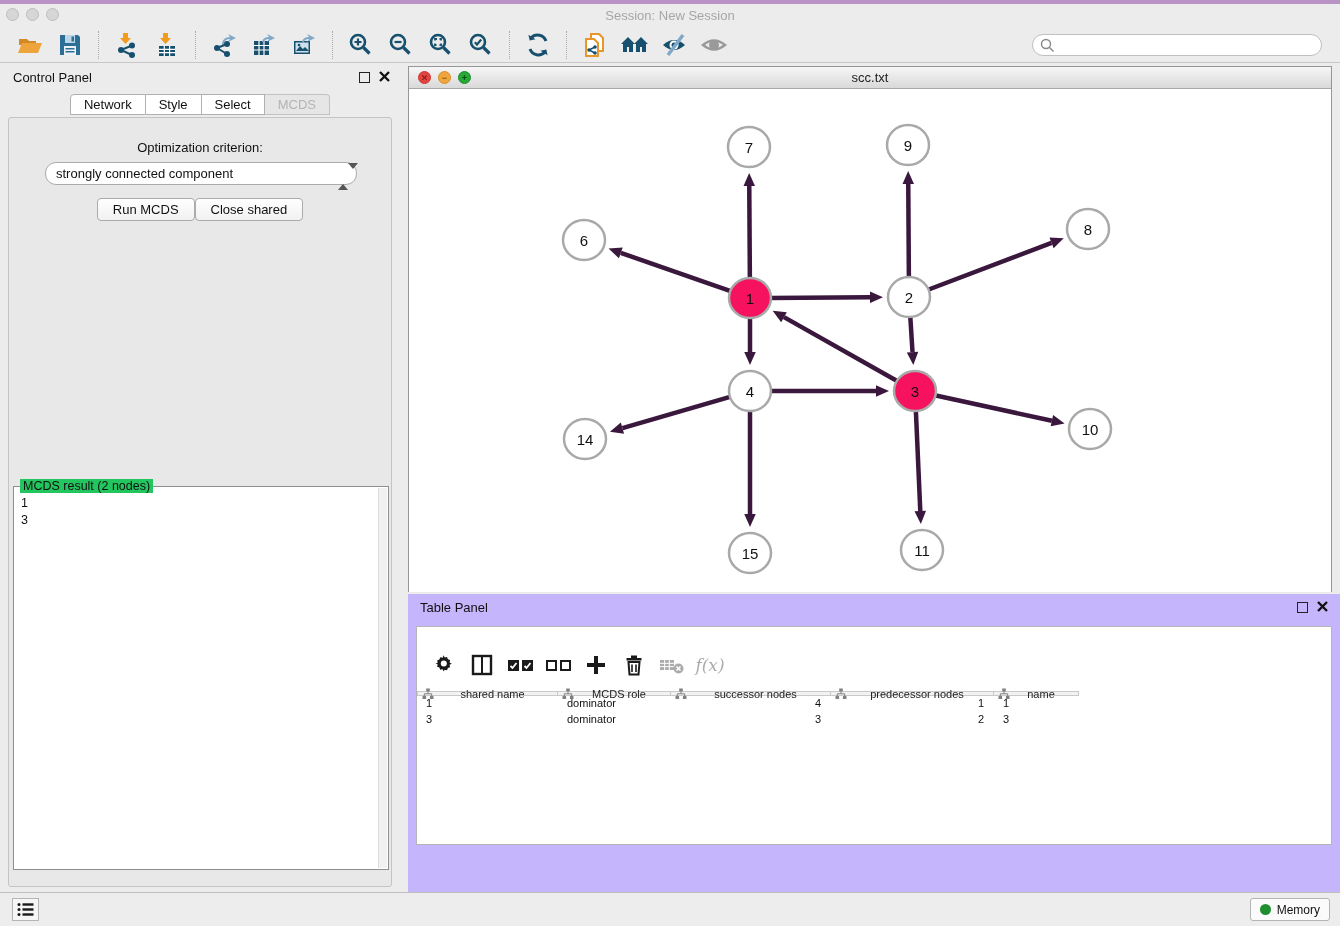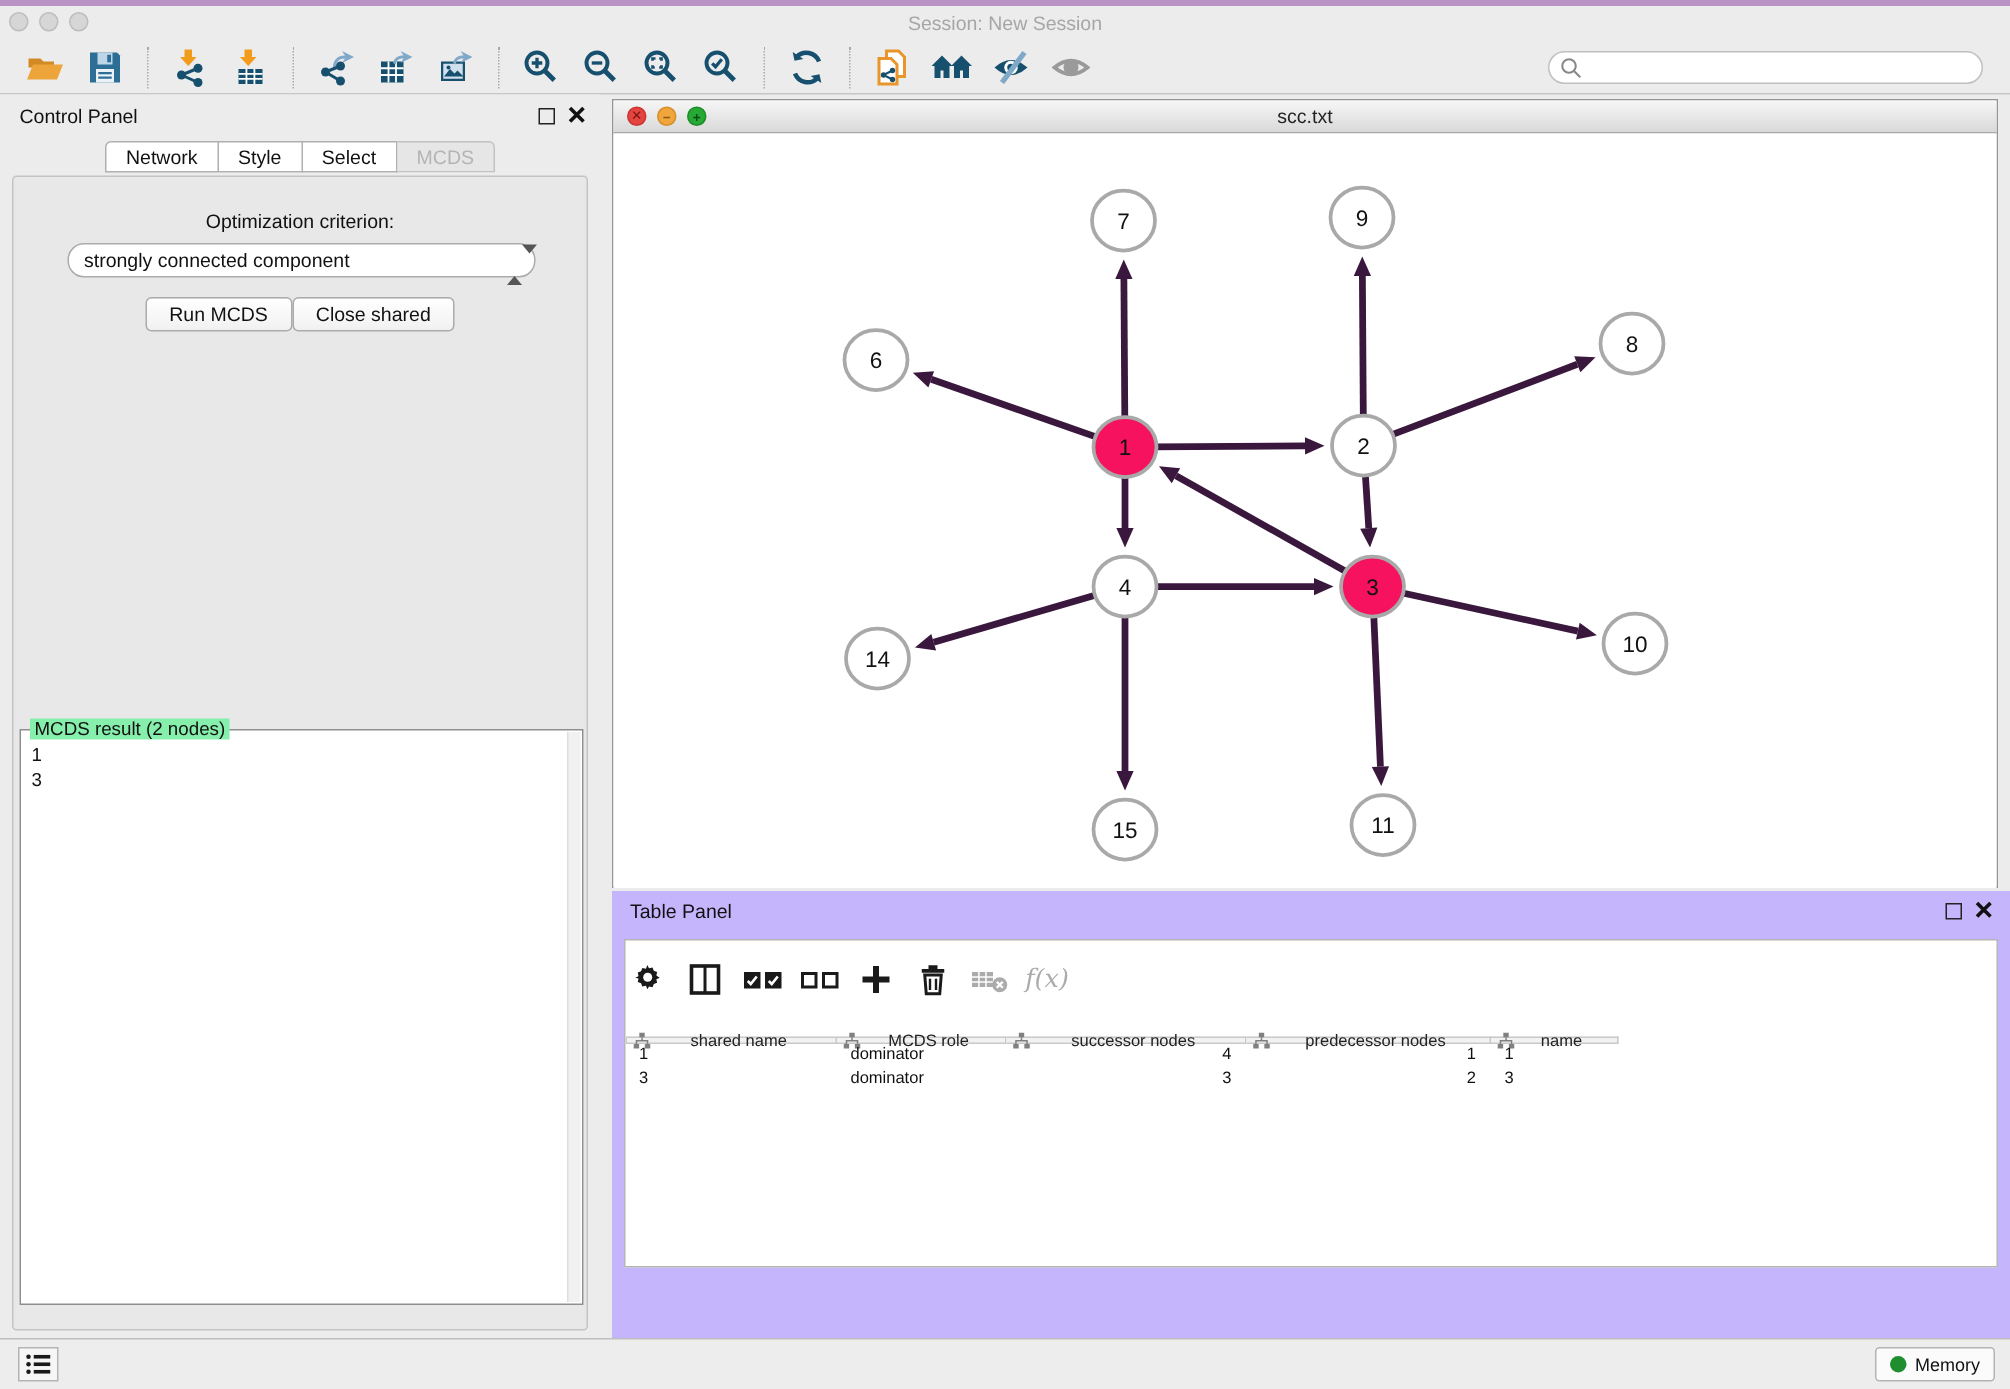--- a/index.html
+++ b/index.html
@@ -47,21 +47,21 @@
   #stepper { position:absolute; right:8px; top:3px; width:10px; height:16px; }
   #stepper .up { width:0; height:0; border-left:5px solid transparent; border-right:5px solid transparent;
                  border-bottom:6px solid #555; margin-bottom:3px; }
   #stepper .down { width:0; height:0; border-left:5px solid transparent; border-right:5px solid transparent;
                    border-top:6px solid #555; }
   #cp-buttons { position:absolute; left:0; top:80px; width:100%; display:flex; justify-content:center; }
   .btn { height:23px; padding:0 15px; font-size:13px; background:linear-gradient(#FFFFFF,#F1F1F1);
          border:1px solid #ABABAB; border-radius:4px; color:#111; cursor:pointer; }
   #result-box { position:absolute; left:4px; top:368px; width:376px; height:384px;
                 border:1px solid #8E8E8E; background:#FFF; }
-  #result-legend { position:absolute; left:6px; top:-8px; background:#86efac; padding:0 3px; font-size:12.5px; color:#111; }
+  #result-legend { position:absolute; left:6px; top:-8px; background:#22c55e; padding:0 3px; font-size:12.5px; color:#111; }
   #result-lines { position:absolute; left:0; top:4px; right:12px; bottom:0; padding:4px 0 0 7px;
                   font-size:12.5px; color:#111; line-height:17px; overflow:hidden; }
   #result-scrollbar { position:absolute; right:1px; top:1px; bottom:1px; width:9px; background:#F1F1F1;
                       border-left:1px solid #DDDDDD; }
 
   
   #net-frame { left:408px; top:66px; width:924px; height:526px; border:1px solid #969696; background:#FFF; }
   #net-titlebar { position:absolute; left:0; top:0; width:100%; height:22px;
                   background:linear-gradient(#F6F6F6,#D9D9D9); border-bottom:1px solid #A8A8A8; }
   #traffic-net { position:absolute; left:9px; top:4px; display:flex; gap:7px; }
@@ -73,21 +73,21 @@
   #net-title { position:absolute; left:0; top:0; width:100%; text-align:center; line-height:21px; font-size:13px; color:#222; }
   #net-canvas { position:absolute; left:0; top:22px; width:922px; height:503px; background:#FFF; }
   #graph-svg text { font-family:"Liberation Sans","DejaVu Sans",sans-serif; font-size:15px; fill:#111; }
 
   
   #table-panel { left:408px; top:594px; width:932px; height:298px; background:#c4b5fd; }
   #tp-title { position:absolute; left:12px; top:6px; font-size:13px; color:#111; }
   #tp-float { position:absolute; left:889px; top:8px; }
   #tp-close { position:absolute; left:908px; top:6px; }
   #tp-inner { position:absolute; left:8px; top:32px; width:916px; height:219px; background:#FFF; border:1px solid #B5B5B5; }
-  #tp-toolbar { position:absolute; left:0; top:4px; width:100%; height:44px; display:flex; align-items:center; }
+  #tp-toolbar { position:absolute; left:0; top:16px; width:100%; height:44px; display:flex; align-items:center; padding-left:12px; }
   .tp-icon { width:30px; height:30px; display:flex; align-items:center; justify-content:center; margin-right:8px; cursor:pointer; }
   .cb-pair { display:flex; gap:3px; }
   .cb { width:11px; height:11px; }
   .cb.checked { background:#1A1A1A; display:flex; align-items:center; justify-content:center; }
   .cb.unchecked { border:2px solid #1A1A1A; background:#FFF; }
   #fx-label { font-family:"DejaVu Serif",serif; font-style:italic; font-size:17px; color:#ABABAB; }
   #tbl-header { position:absolute; left:0; top:46px; display:flex; height:23px; }
   .th-cell { background:#F2F2F2; border:1px solid #C9C9C9; border-left:none; display:flex; align-items:center;
              font-size:11px; color:#222; position:relative; cursor:pointer;margin-top:18px; }
   .th-cell:first-child { border-left:1px solid #C9C9C9; }

